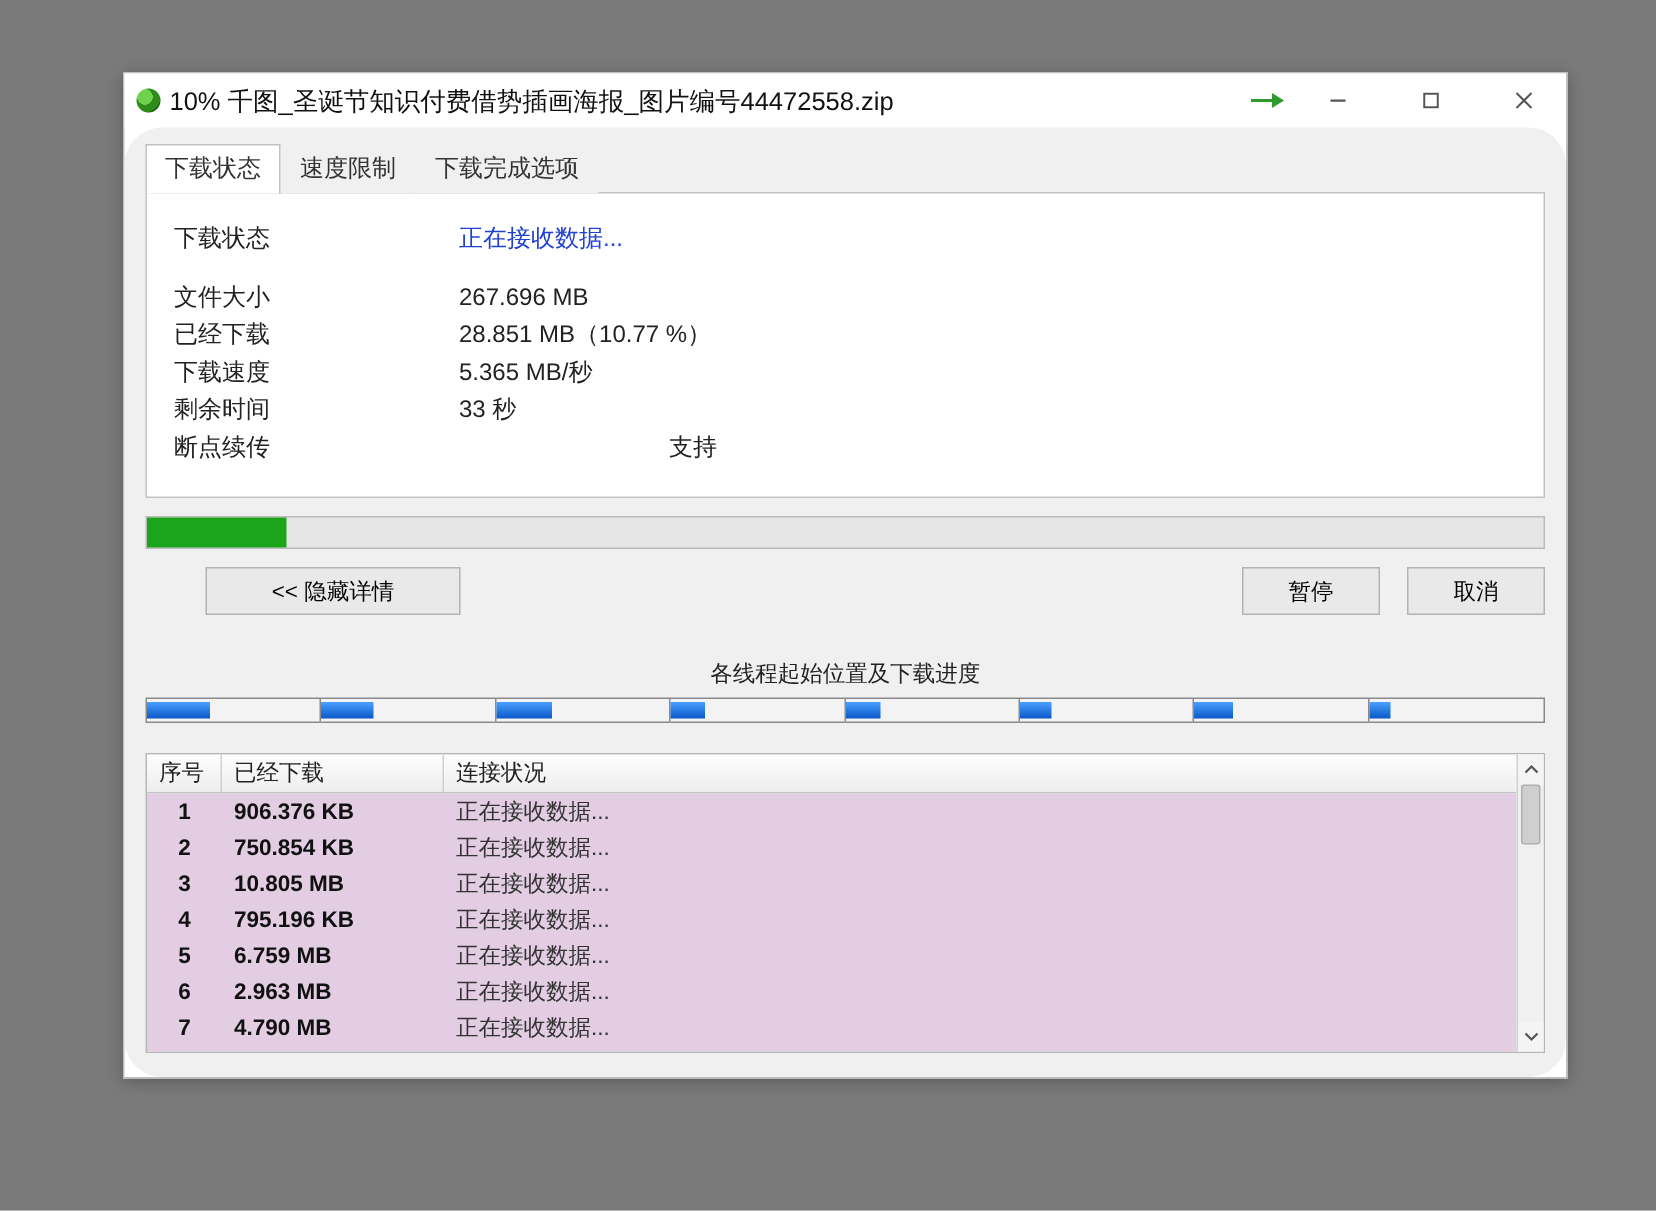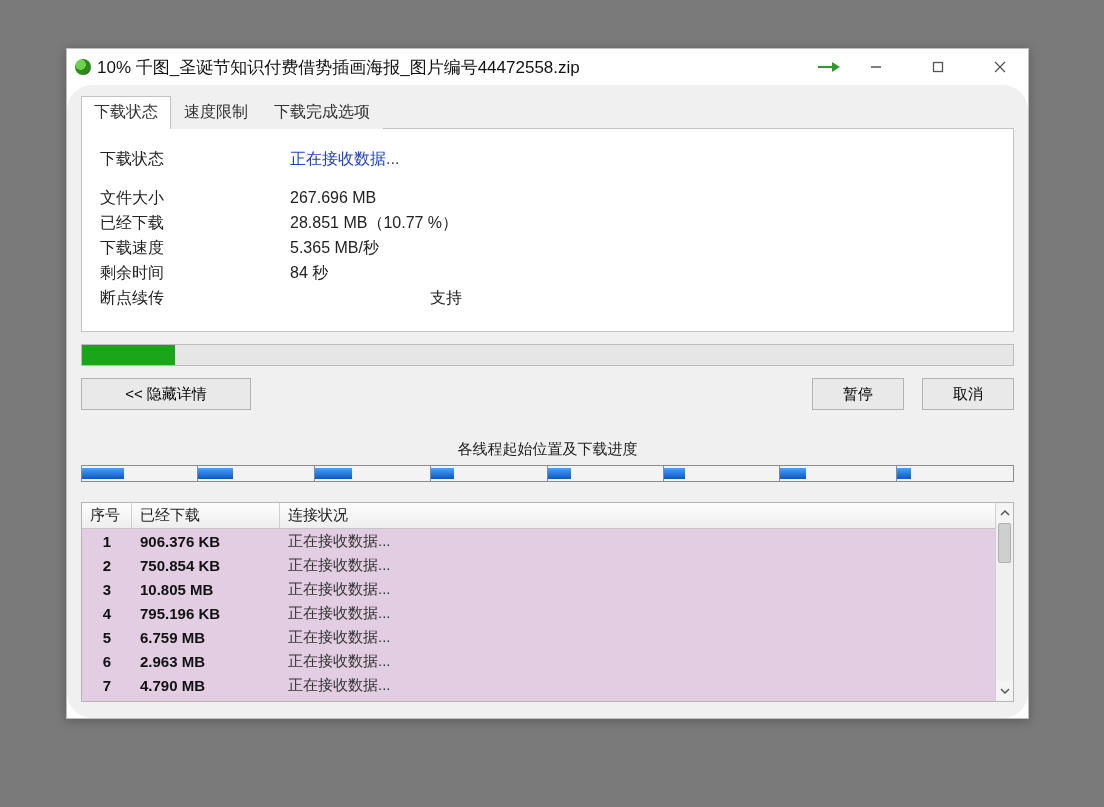--- a/index.html
+++ b/index.html
@@ -8,21 +8,21 @@
     background: #7a7a7a;
     font-family: "Microsoft YaHei", "Segoe UI", sans-serif;
     font-size: 15px;
     color: #222;
     width: 1104px;
     height: 807px;
     overflow: hidden;
   }
   .window {
     position: absolute;
-    left: 66px;
+    left: 82px;
     top: 48px;
     width: 963px;
     background: #fff;
     border: 1px solid #bfbfbf;
     box-shadow: 0 2px 10px rgba(0,0,0,.25);
   }
   .titlebar {
     height: 36px;
     display: flex;
     align-items: center;
@@ -137,20 +137,21 @@
   .progressbar .fill {
     position: absolute;
     left: 0; top: 0; bottom: 0;
     background: #1aa51a;
   }
 
   .btnrow {
     margin-top: 12px;
     display: flex;
     align-items: flex-end;
+    margin-left: 40px;
   }
   .btn {
     height: 32px;
     padding: 0 22px;
     background: #e9e9e9;
     border: 1px solid #b3b3b3;
     font-size: 15px;
     display: inline-flex;
     align-items: center;
     justify-content: center;
@@ -301,21 +302,21 @@
       <div class="info-row">
         <span class="info-label">已经下载</span>
         <span class="info-value">28.851  MB（10.77 %）</span>
       </div>
       <div class="info-row">
         <span class="info-label">下载速度</span>
         <span class="info-value">5.365  MB/秒</span>
       </div>
       <div class="info-row">
         <span class="info-label">剩余时间</span>
-        <span class="info-value">84 秒</span>
+        <span class="info-value">33 秒</span>
       </div>
       <div class="info-row">
         <span class="info-label">断点续传</span>
         <span class="info-value" style="padding-left:200px">支持</span>
       </div>
     </div>
 
     <div class="progressbar">
       <div class="fill" id="progress-fill" style="width: 10%;"></div>
     </div>

